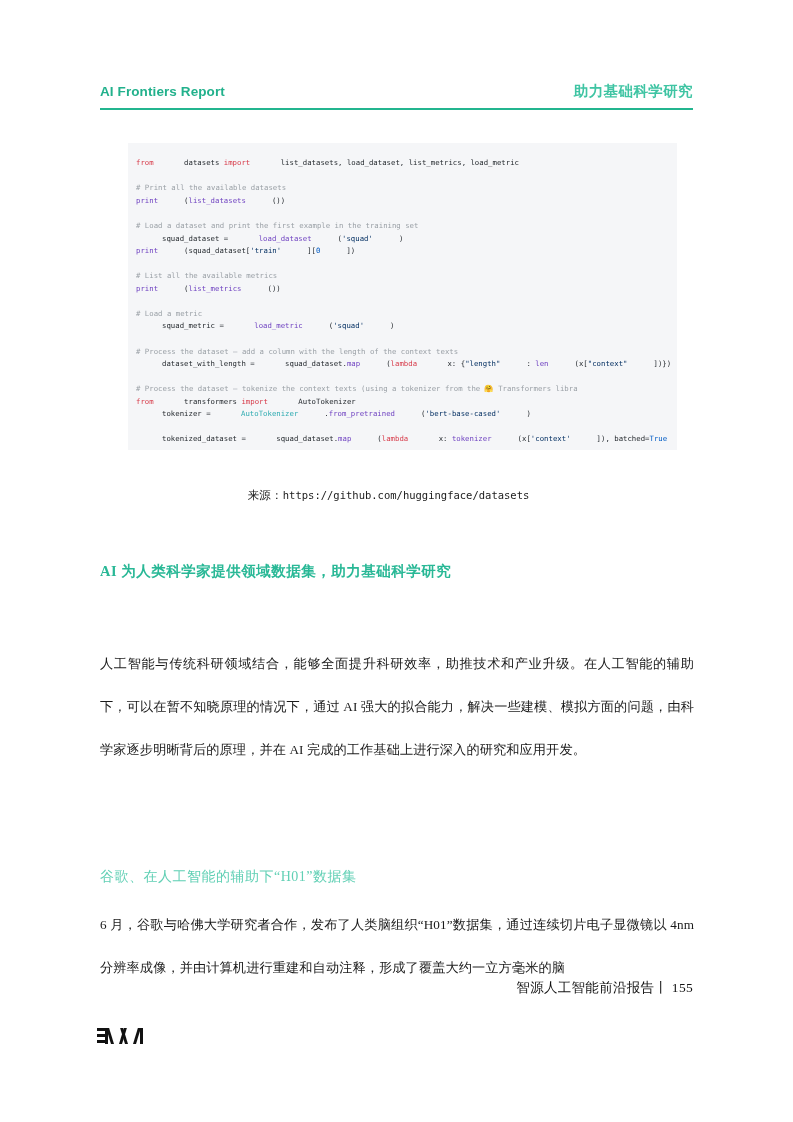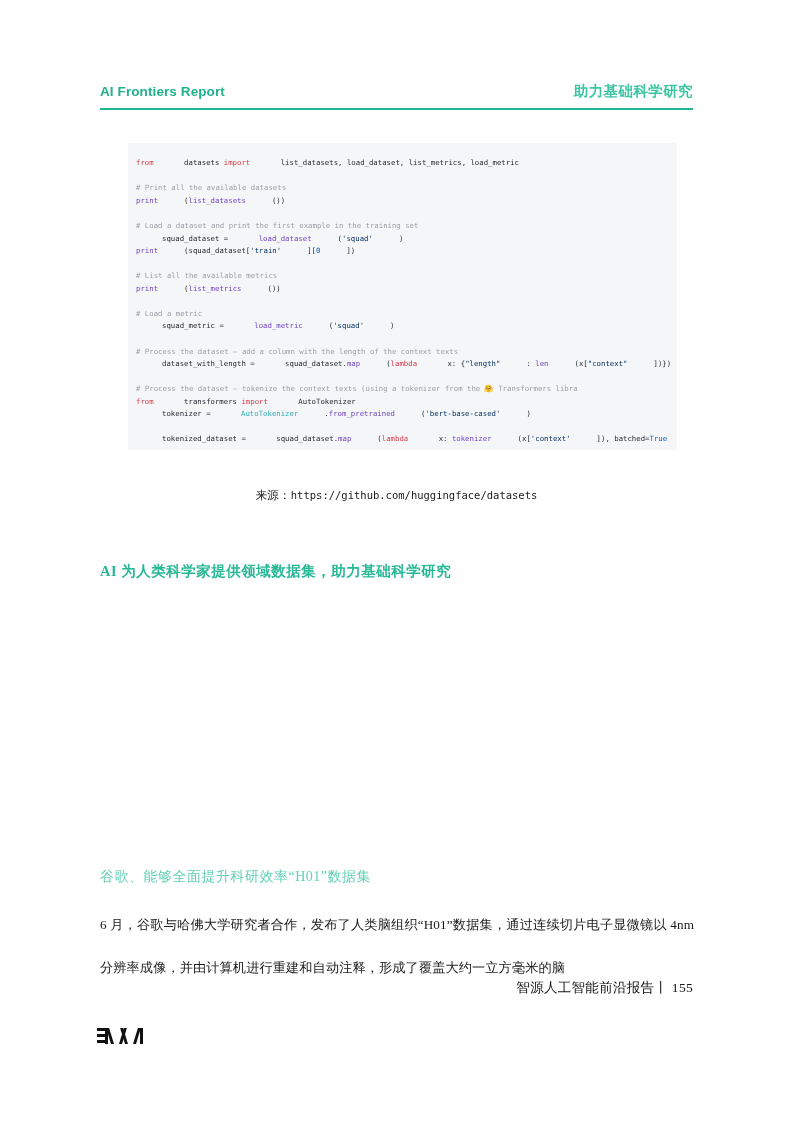--- a/index.html
+++ b/index.html
@@ -102,21 +102,21 @@
     top: 456px;
     width: 593px;
     text-align: center;
     font-family: "Liberation Serif", "DejaVu Serif", serif;
     font-size: 11.5px;
     color: #1a1a1a;
     letter-spacing: 0.3px;
   }
   .source {
     position: absolute;
-    left: 100px;
+    left: 92px;
     top: 488px;
     width: 593px;
     text-align: center;
     font-family: "Liberation Serif", "DejaVu Serif", serif;
     font-size: 11.5px;
     color: #1a1a1a;
     letter-spacing: 0.2px;
   }
   .source .url {
     font-family: "DejaVu Sans Mono", "Liberation Mono", monospace;
@@ -233,22 +233,23 @@
   <div class="header-rule"></div>
 
   <div class="code-block">
     <pre class="code-inner" id="code-inner"><span class="ln"><span class="tk-kw">from</span><span class="tk-plain"> datasets </span><span class="tk-kw">import</span><span class="tk-plain"> list_datasets, load_dataset, list_metrics, load_metric</span></span><span class="blank">&nbsp;</span><span class="ln"><span class="tk-cm"># Print all the available datasets</span></span><span class="ln"><span class="tk-fn">print</span><span class="tk-plain">(</span><span class="tk-fn">list_datasets</span><span class="tk-plain">())</span></span><span class="blank">&nbsp;</span><span class="ln"><span class="tk-cm"># Load a dataset and print the first example in the training set</span></span><span class="ln"><span class="tk-plain">squad_dataset </span><span class="tk-op">=</span><span class="tk-plain"> </span><span class="tk-fn">load_dataset</span><span class="tk-plain">(</span><span class="tk-str">'squad'</span><span class="tk-plain">)</span></span><span class="ln"><span class="tk-fn">print</span><span class="tk-plain">(squad_dataset[</span><span class="tk-str">'train'</span><span class="tk-plain">][</span><span class="tk-num">0</span><span class="tk-plain">])</span></span><span class="blank">&nbsp;</span><span class="ln"><span class="tk-cm"># List all the available metrics</span></span><span class="ln"><span class="tk-fn">print</span><span class="tk-plain">(</span><span class="tk-fn">list_metrics</span><span class="tk-plain">())</span></span><span class="blank">&nbsp;</span><span class="ln"><span class="tk-cm"># Load a metric</span></span><span class="ln"><span class="tk-plain">squad_metric </span><span class="tk-op">=</span><span class="tk-plain"> </span><span class="tk-fn">load_metric</span><span class="tk-plain">(</span><span class="tk-str">'squad'</span><span class="tk-plain">)</span></span><span class="blank">&nbsp;</span><span class="ln"><span class="tk-cm"># Process the dataset – add a column with the length of the context texts</span></span><span class="ln"><span class="tk-plain">dataset_with_length </span><span class="tk-op">=</span><span class="tk-plain"> squad_dataset.</span><span class="tk-fn">map</span><span class="tk-plain">(</span><span class="tk-kw">lambda</span><span class="tk-plain"> x: {</span><span class="tk-str">"length"</span><span class="tk-plain">: </span><span class="tk-fn">len</span><span class="tk-plain">(x[</span><span class="tk-str">"context"</span><span class="tk-plain">])})</span></span><span class="blank">&nbsp;</span><span class="ln"><span class="tk-cm"># Process the dataset – tokenize the context texts (using a tokenizer from the </span><span class="emoji">🤗</span><span class="tk-cm"> Transformers libra</span></span><span class="ln"><span class="tk-kw">from</span><span class="tk-plain"> transformers </span><span class="tk-kw">import</span><span class="tk-plain"> AutoTokenizer</span></span><span class="ln"><span class="tk-plain">tokenizer </span><span class="tk-op">=</span><span class="tk-plain"> </span><span class="tk-cls">AutoTokenizer</span><span class="tk-plain">.</span><span class="tk-fn">from_pretrained</span><span class="tk-plain">(</span><span class="tk-str">'bert-base-cased'</span><span class="tk-plain">)</span></span><span class="blank">&nbsp;</span><span class="ln"><span class="tk-plain">tokenized_dataset </span><span class="tk-op">=</span><span class="tk-plain"> squad_dataset.</span><span class="tk-fn">map</span><span class="tk-plain">(</span><span class="tk-kw">lambda</span><span class="tk-plain"> x: </span><span class="tk-fn">tokenizer</span><span class="tk-plain">(x[</span><span class="tk-str">'context'</span><span class="tk-plain">]), batched</span><span class="tk-op">=</span><span class="tk-bool">True</span><span class="tk-plain">)</span></span></pre>
   </div>
 
   <div class="source"><span>来源：</span><span class="url">https://github.com/huggingface/datasets</span></div>
 
   <div class="h2">AI 为人类科学家提供领域数据集，助力基础科学研究</div>
 
-
-  <div class="h3">谷歌、能够全面提升科研效率“H01”数据集</div>
+  <div class="para para-1">人工智能与传统科研领域结合，能够全面提升科研效率，助推技术和产业升级。在人工智能的辅助下，可以在暂不知晓原理的情况下，通过 AI 强大的拟合能力，解决一些建模、模拟方面的问题，由科学家逐步明晰背后的原理，并在 AI 完成的工作基础上进行深入的研究和应用开发。</div>
+
+  <div class="h3">谷歌、在人工智能的辅助下“H01”数据集</div>
 
   <div class="para para-2">6 月，谷歌与哈佛大学研究者合作，发布了人类脑组织“H01”数据集，通过连续切片电子显微镜以 4nm 分辨率成像，并由计算机进行重建和自动注释，形成了覆盖大约一立方毫米的脑</div>
 
   <div class="footer-logo">
     <span class="glyph glyph-e">
         <i class="b1"></i>
         <i class="b2"></i>
         <i class="b3"></i>
         <i class="stem"></i>
       </span>

